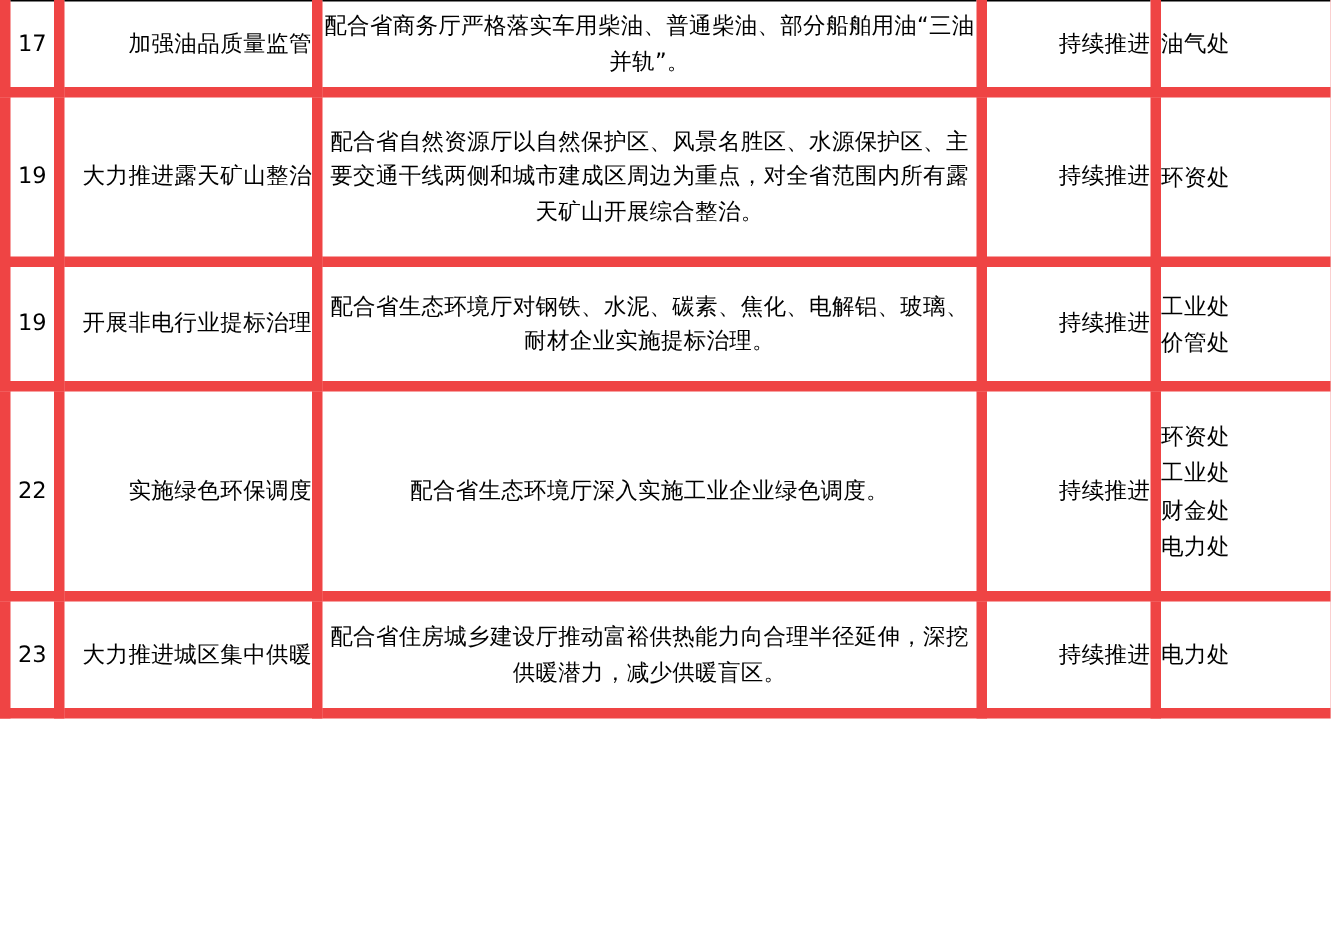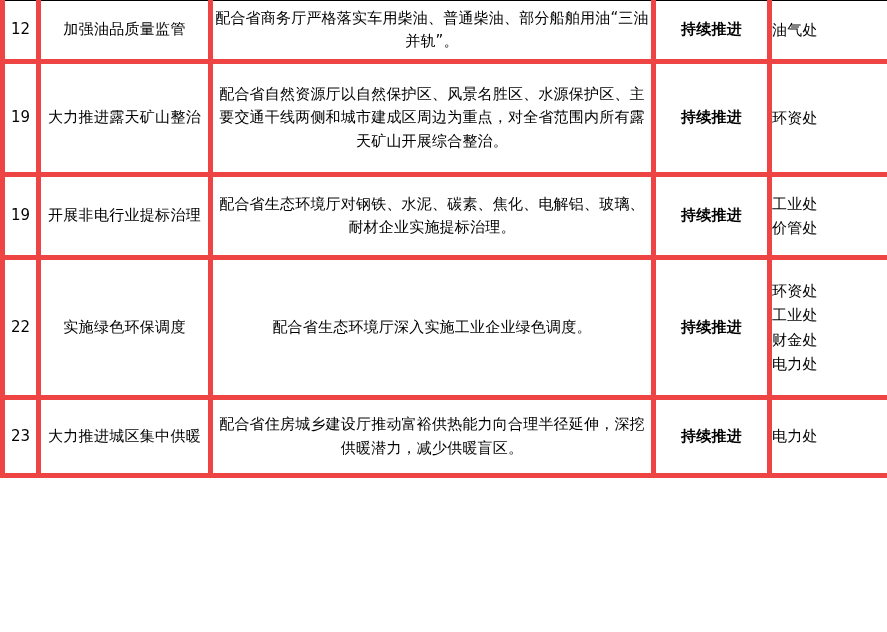--- a/index.html
+++ b/index.html
@@ -20,47 +20,46 @@
     border-collapse: collapse;
     table-layout: fixed;
   }
   .doc-table col.c-num   { width: 36px; }
   .doc-table col.c-task  { width: 172px; }
   .doc-table col.c-meas  { width: 443px; }
   .doc-table col.c-time  { width: 116px; }
   .doc-table col.c-dept  { width: 120px; }
 
   .doc-table td {
-    border: 5px solid #ef4444;
+    border: 7px solid #ef4444;
     padding: 0;
     vertical-align: middle;
     font-size: 15px;
     line-height: 1.55;
   }
   
   .doc-table tr:first-child td { border-top: 1px solid #000000; }
 
   .cell-num {
     text-align: center;
     font-size: 15px;
   }
   .cell-task {
     padding: 4px 3px 4px 5px;
-    text-align: center;
+    text-align: right;
     letter-spacing: 0.3px;
   }
   .cell-meas {
     padding: 5px 6px 5px 7px;
     text-align: center;
     letter-spacing: 0.2px;
   }
   .cell-time {
-    text-align: center;
+    text-align: right;
     letter-spacing: 0.3px;
-    font-weight: bold;
   }
   .cell-dept {
     text-align: left;
     letter-spacing: 0.3px;
   }
   .cell-dept .dept-line {
     display: block;
     line-height: 1.62;
   }
   .cell-dept.multi {
@@ -82,21 +81,21 @@
 <table class="doc-table">
   <colgroup>
     <col class="c-num">
       <col class="c-task">
       <col class="c-meas">
       <col class="c-time">
       <col class="c-dept">
   </colgroup>
   <tbody>
     <tr class="row-h-17">
-      <td class="cell-num">12</td>
+      <td class="cell-num">17</td>
       <td class="cell-task">加强油品质量监管</td>
       <td class="cell-meas">
         <p class="meas-p">配合省商务厅严格落实车用柴油、普通柴油、部分船舶用油“三油并轨”。</p>
       </td>
       <td class="cell-time">持续推进</td>
       <td class="cell-dept">
         <span class="dept-line">油气处</span>
       </td>
     </tr>
 

